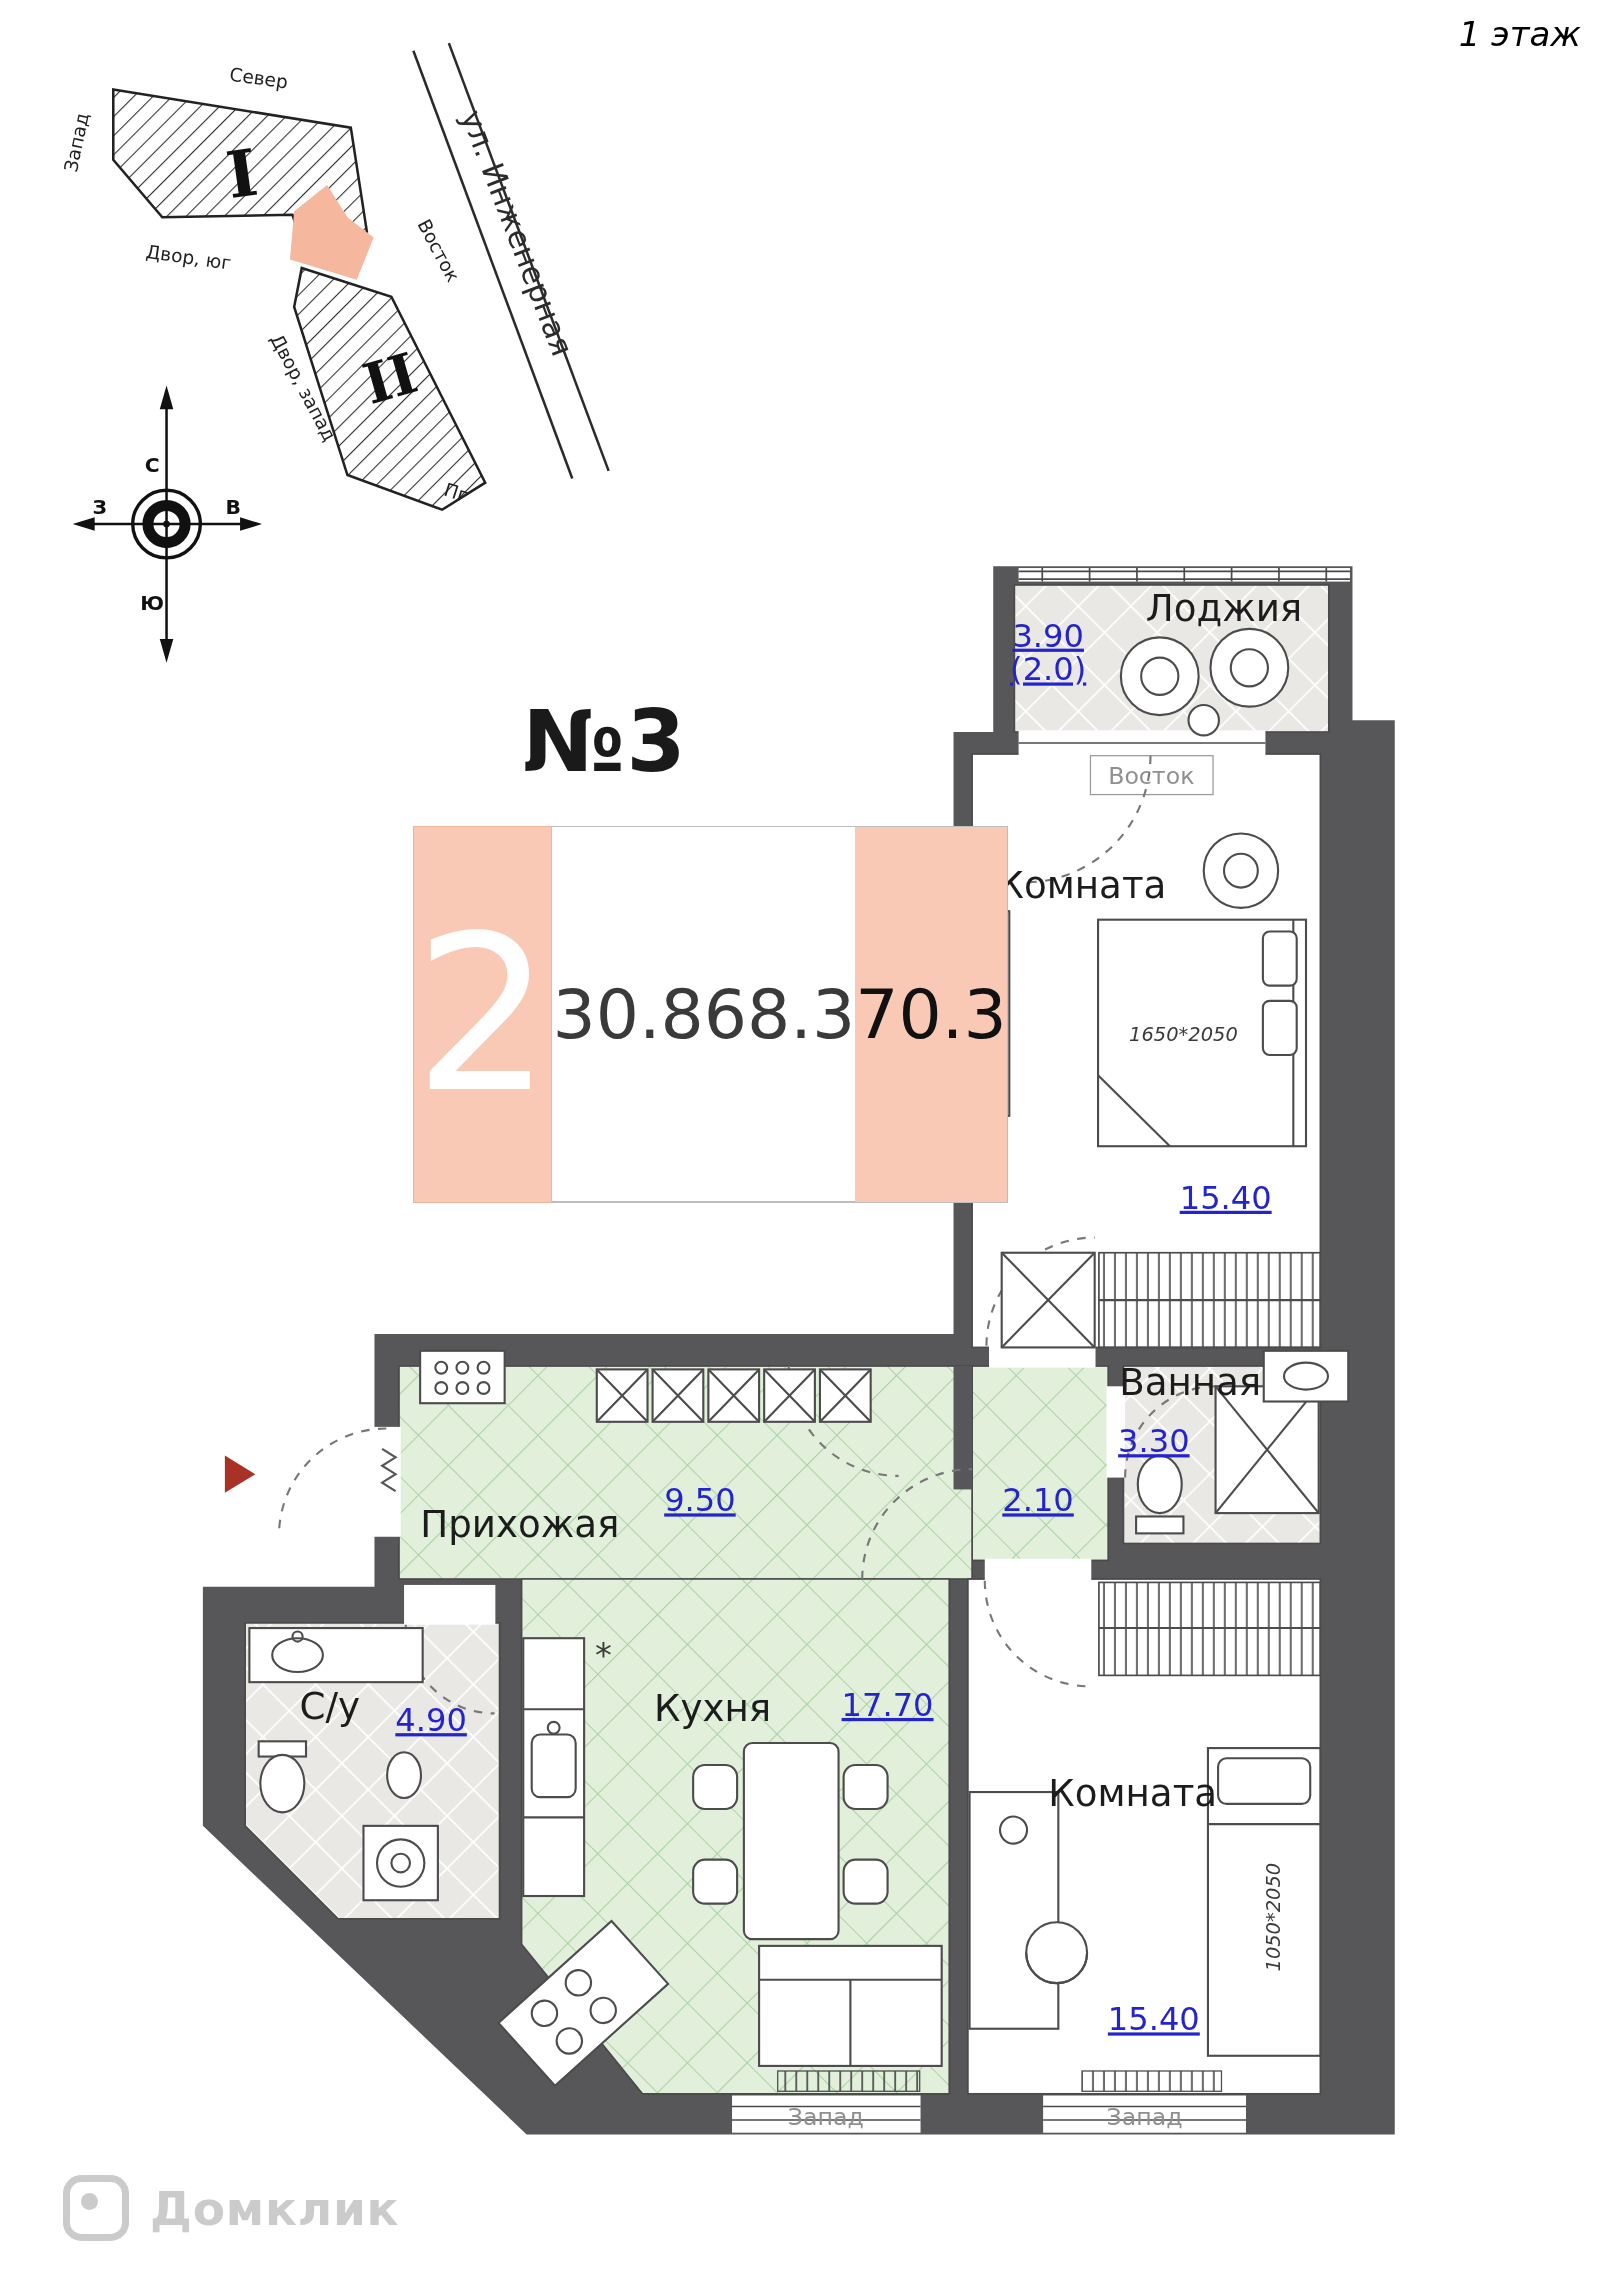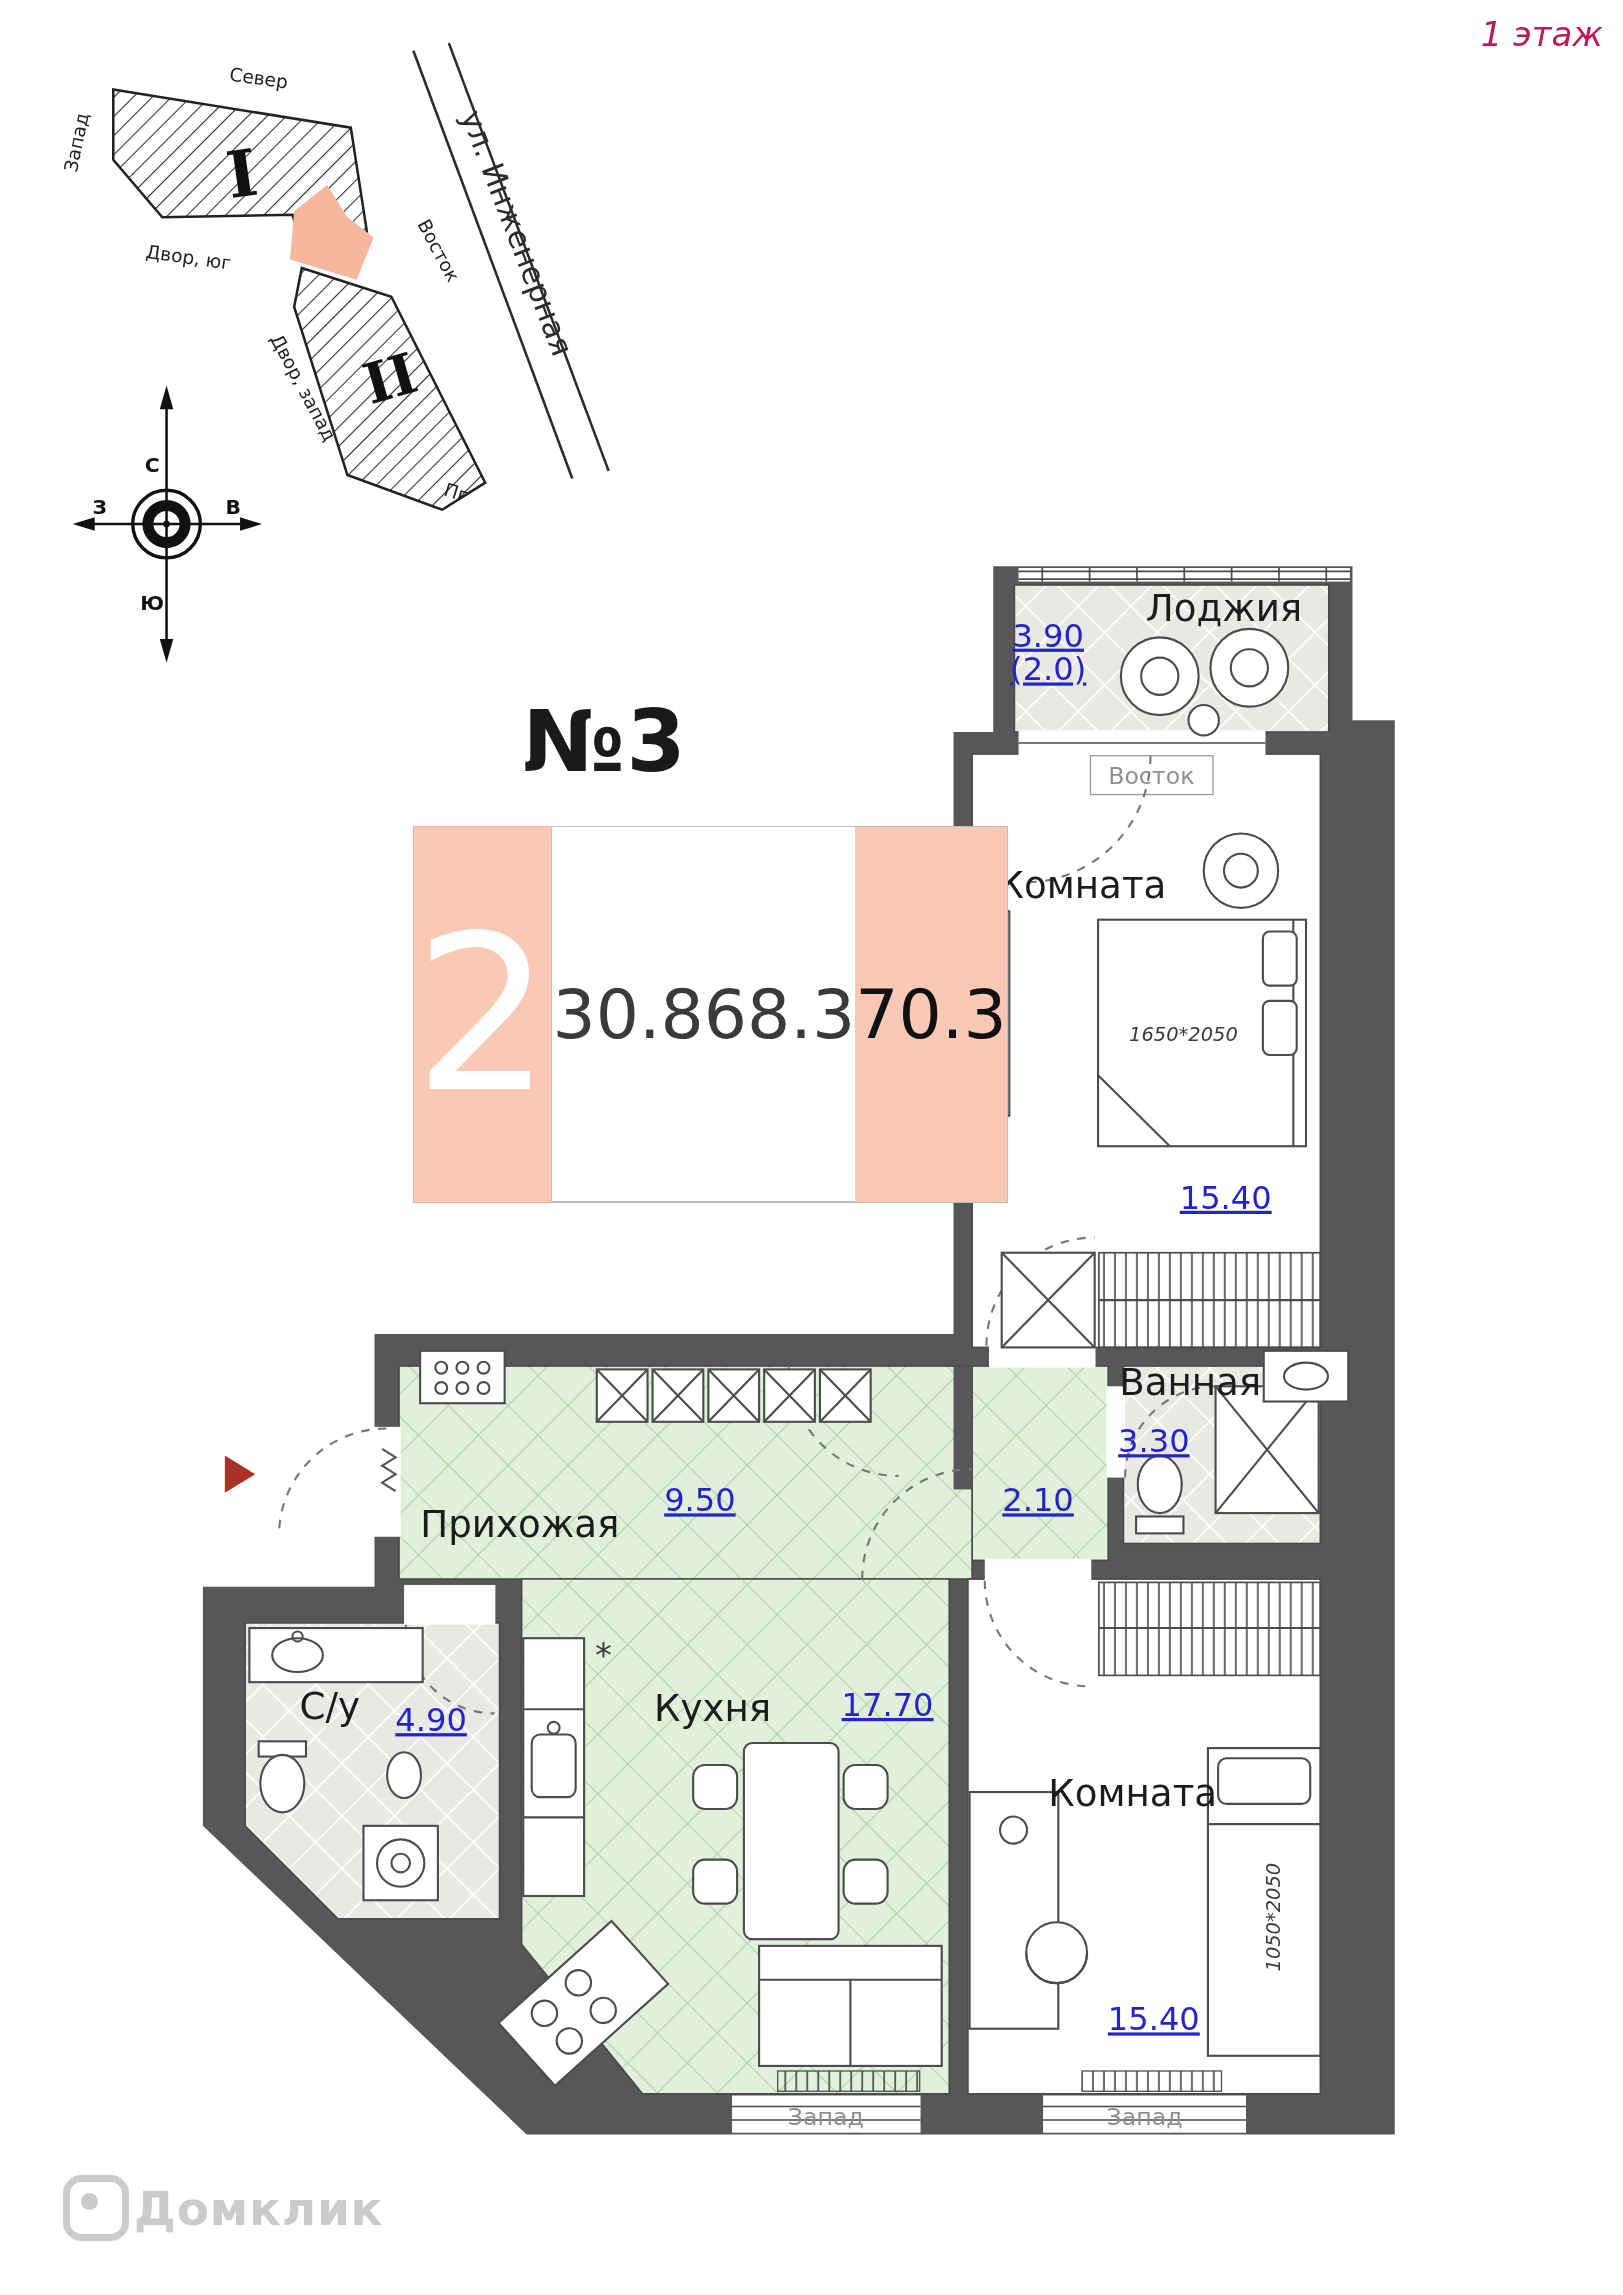--- a/index.html
+++ b/index.html
@@ -1,37 +1,37 @@
 <!DOCTYPE html>
 <html style="font-size:13.5px"><head>
 <meta charset="utf-8">
 <style>
   html,body { margin:0; padding:0; background:#fff; }
   .canvas { position:relative; width:1623px; height:2295px; background:#ffffff;
             font-family:"DejaVu Sans","Liberation Sans",sans-serif; overflow:hidden; }
 
-  .floor-label { position:absolute; top:13.5px; right:20px; font-size:34px;
-                 font-style:italic; color:#be185d; }
+  .floor-label { position:absolute; top:13.5px; right:42px; font-size:34px;
+                 font-style:italic; color:#000000; }
 
   .apt-title { position:absolute; left:413px; top:692px; width:384px; text-align:center;
                font-size:85px; font-weight:600; color:#1a1a1a; letter-spacing:1.7px; }
 
   .info-card { position:absolute; left:413px; top:826px; width:384px; height:377px; display:flex; }
   .rooms-badge { width:167px; background:#f9c9b6; color:#ffffff; font-size:216px; line-height:1;
                  display:flex; align-items:center; justify-content:center;
                  border:1.7px solid #eeb49c; box-sizing:border-box; }
   .vals { flex:1; display:flex; border:1.7px solid #bdbdbd;
           border-left:none; box-sizing:border-box; }
   .val { flex:1; display:flex; align-items:center; justify-content:center;
          font-size:68px; color:#3a3a3a; border-bottom:1.7px solid #bdbdbd; }
   .val:last-child { border-bottom:none; }
   .val.total { background:#f9c9b6; font-weight:400; color:#111111; }
 
   .watermark { position:absolute; left:63px; top:2175px; display:flex; align-items:center;
-               gap:5px; color:#cbcbcb; }
+               gap:21px; color:#cbcbcb; }
   .wm-logo { width:52px; height:52px; border:7.6px solid #cbcbcb; border-radius:18.6px; position:relative; }
   .wm-logo::after { content:""; position:absolute; left:11px; top:11px; width:17px; height:17px;
                     border-radius:50%; background:#cbcbcb; }
   .wm-text { font-size:47px; font-weight:600; letter-spacing:0.8px; }
 
   svg text { font-family:"DejaVu Sans","Liberation Sans",sans-serif; }
   .rname  { font-size:44px; fill:#1c1c1c; text-anchor:middle; }
   .area   { font-size:38px; fill:#2424cd; text-anchor:middle; text-decoration:underline; }
   .dir    { font-size:28px; fill:#8f8f8f; text-anchor:middle; }
   .bedsz  { font-size:23px; fill:#3a3a3a; font-style:italic; text-anchor:middle; }

